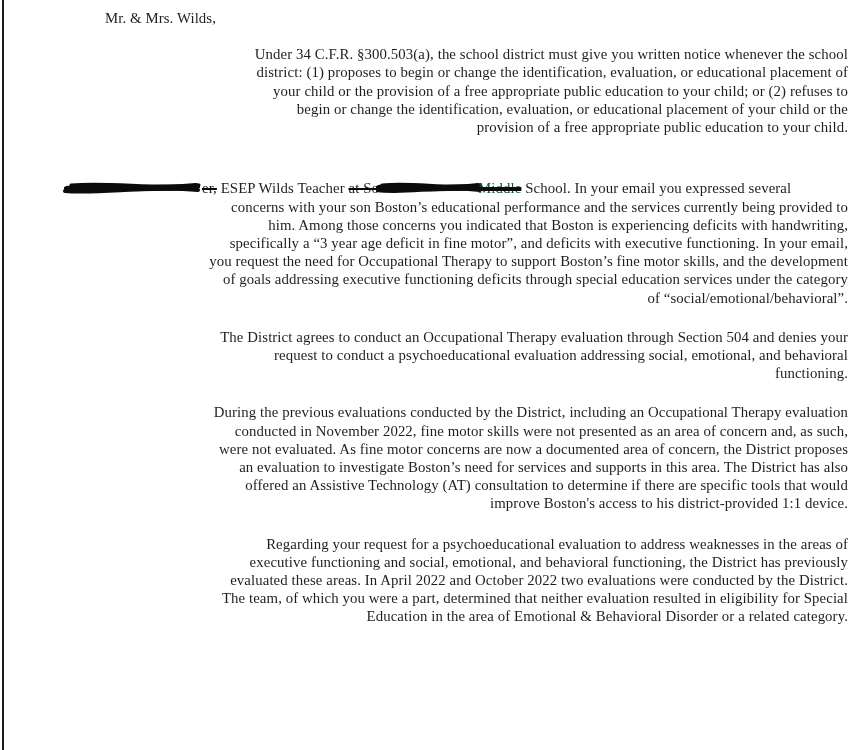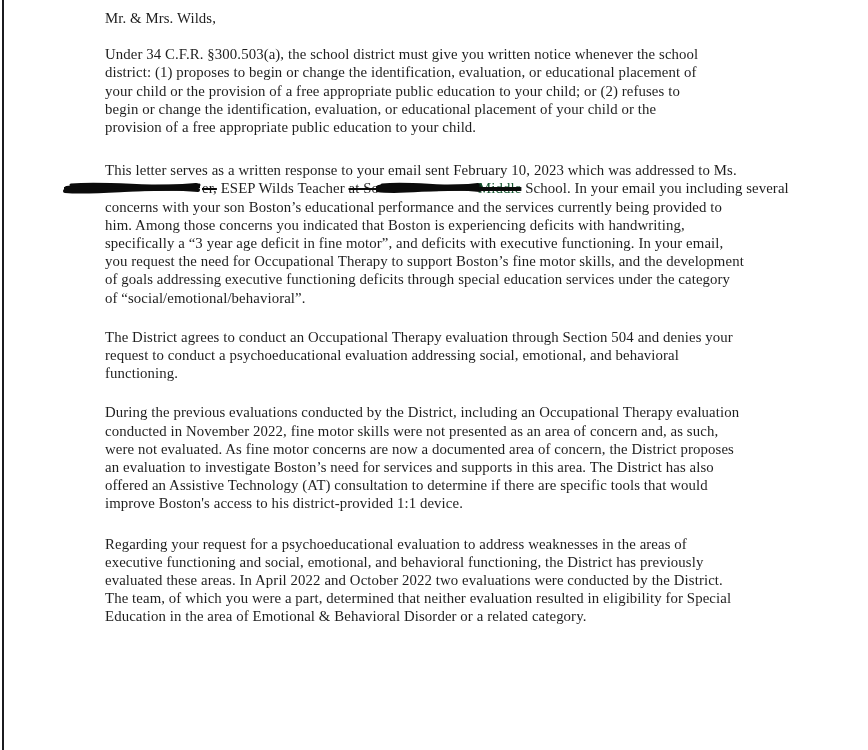--- a/index.html
+++ b/index.html
@@ -36,21 +36,21 @@
     font-size: 14.8px;
     line-height: 18.2px;
     letter-spacing: 0.1px;
   }
   .para { margin: 0 0 19px 0; }
   .salutation { margin-bottom: 18px; }
   .para-legal { margin-bottom: 25px; }
   .para-response { margin-bottom: 21px; }
   .para-agreement { margin-bottom: 21px; }
   .para-explanation { margin-bottom: 22px; }
-  .pre { white-space: pre-line; }
+  .pre { white-space: pre-line; text-align: right; }
   .block { display: block; }
   .bold { font-weight: bold; }
   .struck {
     text-decoration: line-through;
     text-decoration-thickness: 2px;
     text-decoration-color: #0b0b0b;
   }
   .struck-heavy {
     text-decoration: line-through;
     text-decoration-thickness: 3.5px;
@@ -83,31 +83,31 @@
   <div class="content">
 
     <div class="para salutation">Mr. &amp; Mrs. Wilds,</div>
 
     <div class="para para-legal pre">Under 34 C.F.R. §300.503(a), the school district must give you written notice whenever the school
 district: (1) proposes to begin or change the identification, evaluation, or educational placement of
 your child or the provision of a free appropriate public education to your child; or (2) refuses to
 begin or change the identification, evaluation, or educational placement of your child or the
 provision of a free appropriate public education to your child.</div>
 
-    <div class="para para-response"><span>This letter serves as a written response to your email sent February 10, 2023 which was addressed to Ms.</span><br><span><span class="scribble scribble-name"><svg viewBox="0 0 138 13" preserveAspectRatio="none" aria-hidden="true">
+    <div class="para para-response"><br><span><span class="scribble scribble-name"><svg viewBox="0 0 138 13" preserveAspectRatio="none" aria-hidden="true">
               <path d="M4 8 C 28 3 62 11 133 5" fill="none" stroke="#0b0b0b" stroke-width="6" stroke-linecap="round"></path>
               <path d="M2 10 C 40 13 85 4 135 9" fill="none" stroke="#0b0b0b" stroke-width="4" stroke-linecap="round"></path>
               <path d="M8 4 C 48 1 95 8 136 4" fill="none" stroke="#0b0b0b" stroke-width="3" stroke-linecap="round"></path>
               <path d="M1 7 L 137 6" fill="none" stroke="#0b0b0b" stroke-width="2"></path>
             </svg></span><span class="struck">er,</span><span> ESEP Wilds Teacher </span><span class="struck">at So</span><span class="scribble scribble-school"><svg viewBox="0 0 106 13" preserveAspectRatio="none" aria-hidden="true">
               <path d="M3 7 C 22 3 50 11 102 5" fill="none" stroke="#0b0b0b" stroke-width="6" stroke-linecap="round"></path>
               <path d="M1 9 C 30 13 65 4 104 9" fill="none" stroke="#0b0b0b" stroke-width="4" stroke-linecap="round"></path>
               <path d="M6 4 C 38 1 72 8 105 4" fill="none" stroke="#0b0b0b" stroke-width="3" stroke-linecap="round"></path>
               <path d="M0 6 L 106 6" fill="none" stroke="#0b0b0b" stroke-width="2"></path>
-            </svg></span><span class="struck-heavy">Middle</span><span> School. In your email you including several</span></span><span class="pre block">concerns with your son Boston’s educational performance and the services currently being provided to
+            </svg></span><span class="struck-heavy">Middle</span><span> School. In your email you expressed several</span></span><span class="pre block">concerns with your son Boston’s educational performance and the services currently being provided to
 him. Among those concerns you indicated that Boston is experiencing deficits with handwriting,
 specifically a “3 year age deficit in fine motor”, and deficits with executive functioning. In your email,
 you request the need for Occupational Therapy to support Boston’s fine motor skills, and the development
 of goals addressing executive functioning deficits through special education services under the category
 of “social/emotional/behavioral”.</span></div>
 
     <div class="para para-agreement pre">The District agrees to conduct an Occupational Therapy evaluation through Section 504 and denies your
 request to conduct a psychoeducational evaluation addressing social, emotional, and behavioral
 functioning.</div>
 

